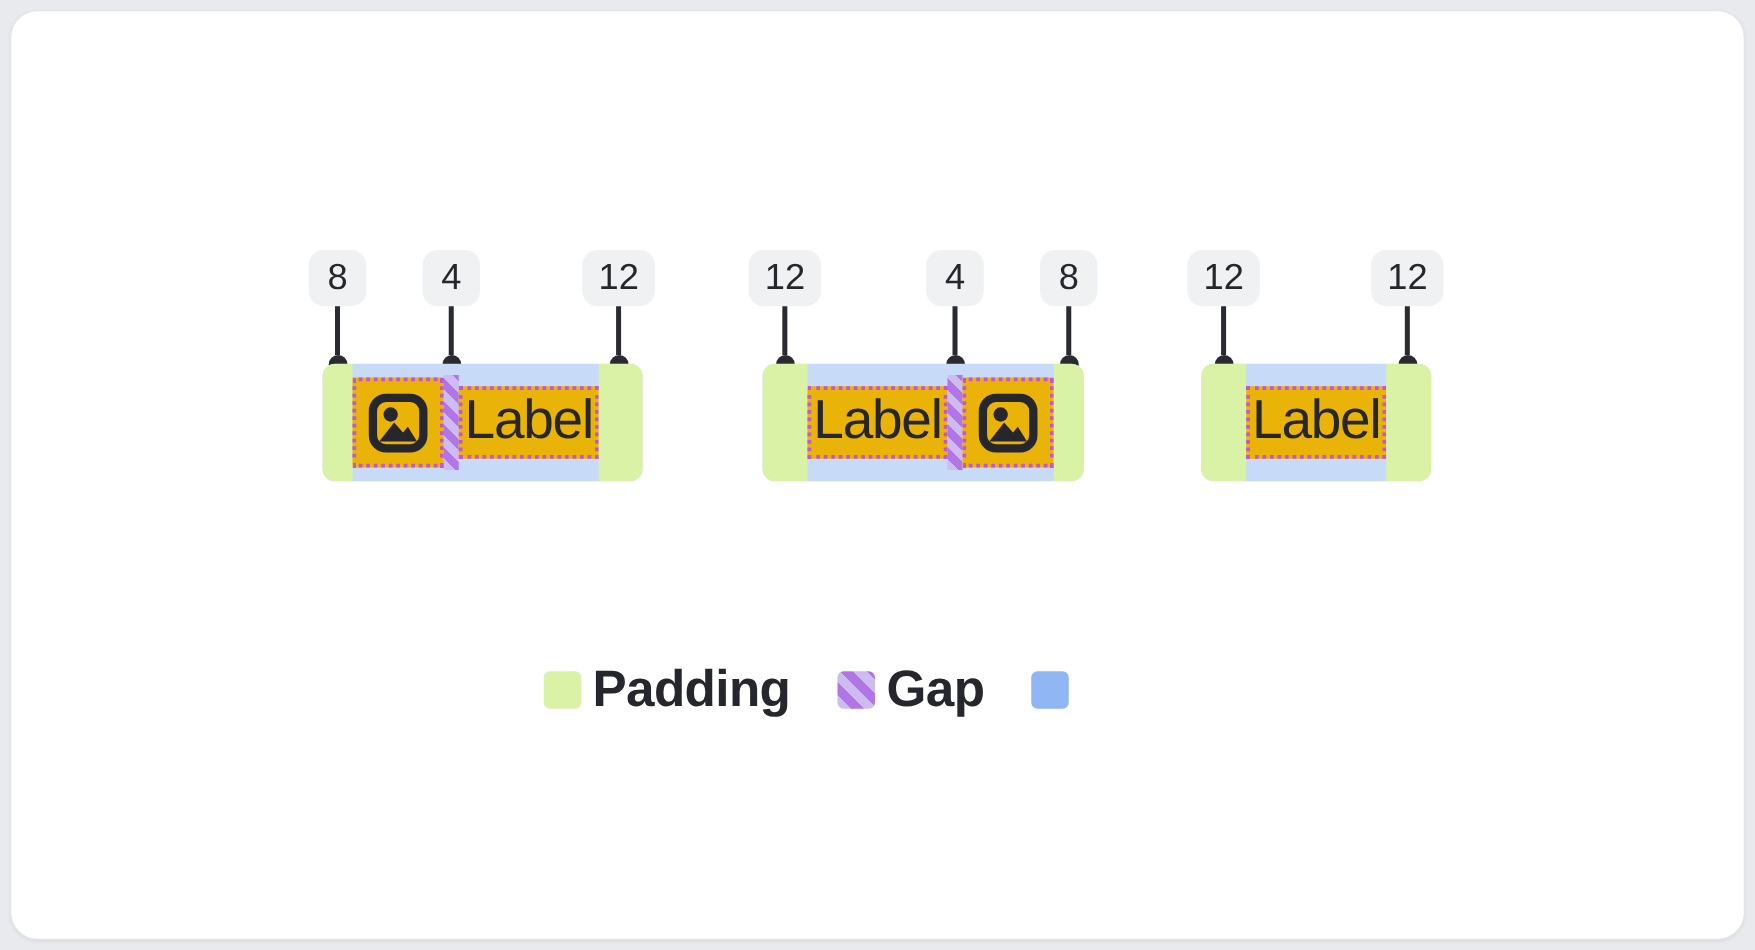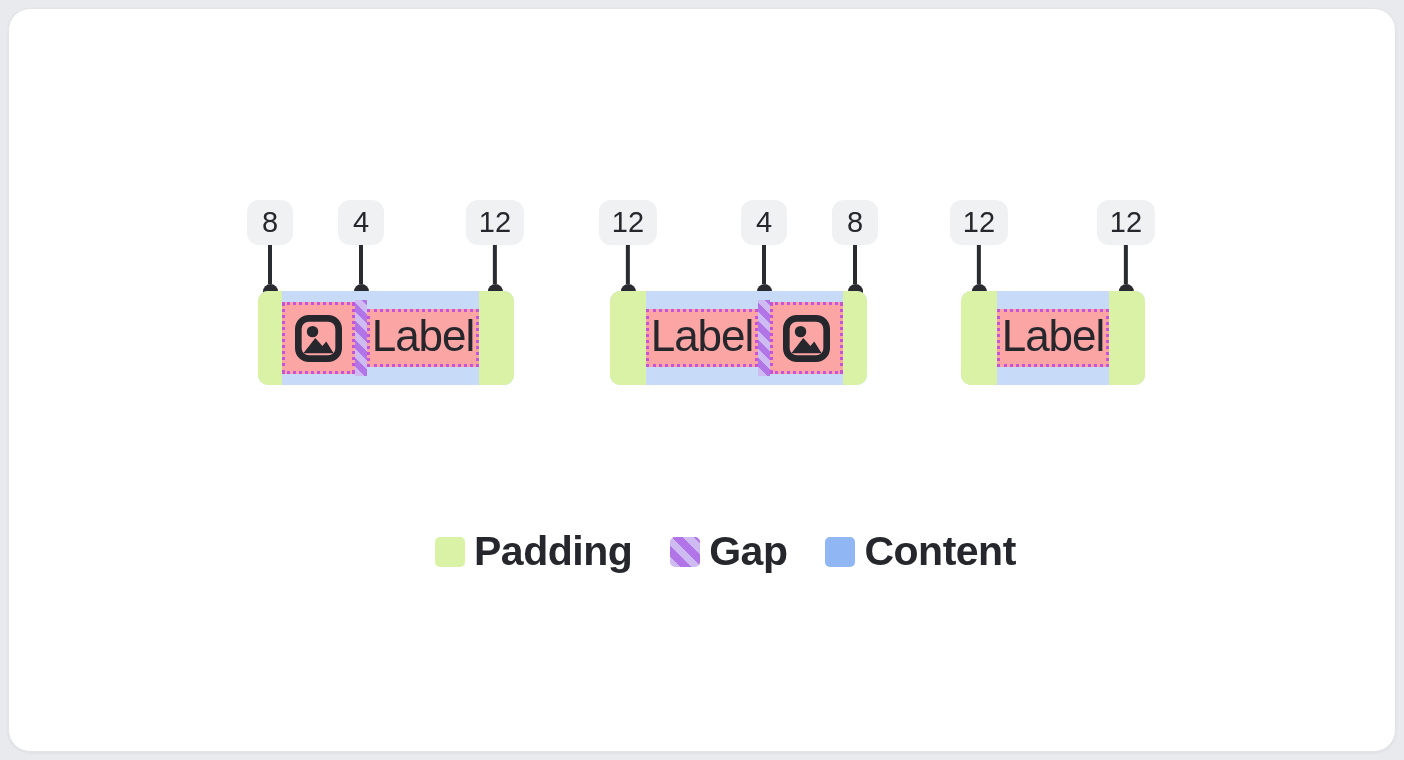--- a/index.html
+++ b/index.html
@@ -13,21 +13,21 @@
   .btn { position:absolute; top:291px; height:94px; display:flex; align-items:center;
          background:#c7daf8; border-radius:10px; overflow:hidden; }
   .btn.b1 { left:258px; width:256px; }
   .btn.b2 { left:610px; width:257px; }
   .btn.b3 { left:961px; width:184px; }
 
   .pad { align-self:stretch; background:#d9f2a6; flex:0 0 auto; }
   .pad.w8  { width:24px; }
   .pad.w12 { width:36px; }
 
-  .ebox { border:3px dotted #c653d8; background:#fca5a5; display:flex;
+  .ebox { border:3px dotted #c653d8; background:#eab308; display:flex;
           align-items:center; justify-content:center; flex:0 0 auto; }
   .icon-box  { width:73px; height:72px; }
   .label-box { width:112px; height:58px; }
   .label-text { font-size:44px; font-weight:500; color:#26272c; letter-spacing:-1px;
                 line-height:1; padding-bottom:4px; }
 
   .gap-strip { width:12px; height:76px; flex:0 0 auto;
                background:repeating-linear-gradient(45deg,#cdbbf1 0 6.5px,#b175e7 6.5px 13px); }
 
   .img-icon { width:55px; height:55px; display:block; }
@@ -147,16 +147,15 @@
     <div class="legend-item">
       <div class="chip c-padding"></div>
       <span class="legend-label">Padding</span>
     </div>
     <div class="legend-item">
       <div class="chip c-gap"></div>
       <span class="legend-label">Gap</span>
     </div>
     <div class="legend-item">
       <div class="chip c-content"></div>
-      <span class="legend-label">Content</span>
     </div>
   </div>
 </div>
 
 </body></html>

